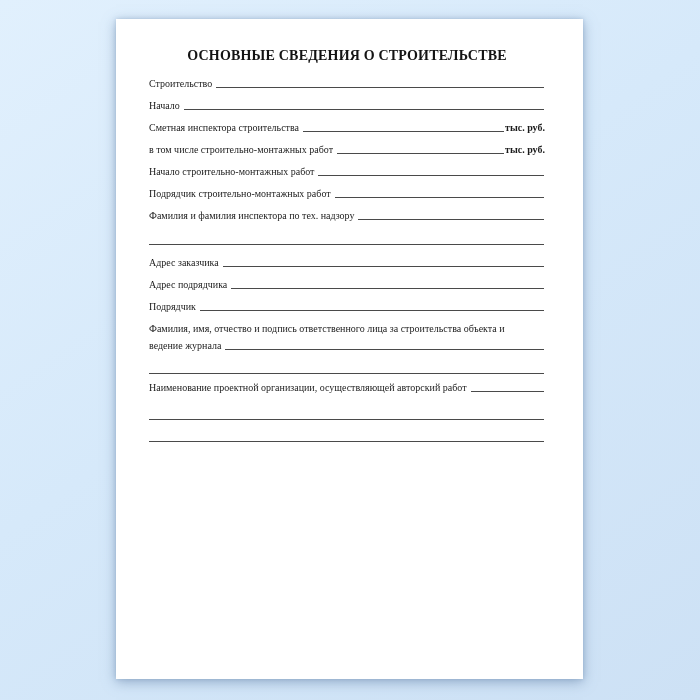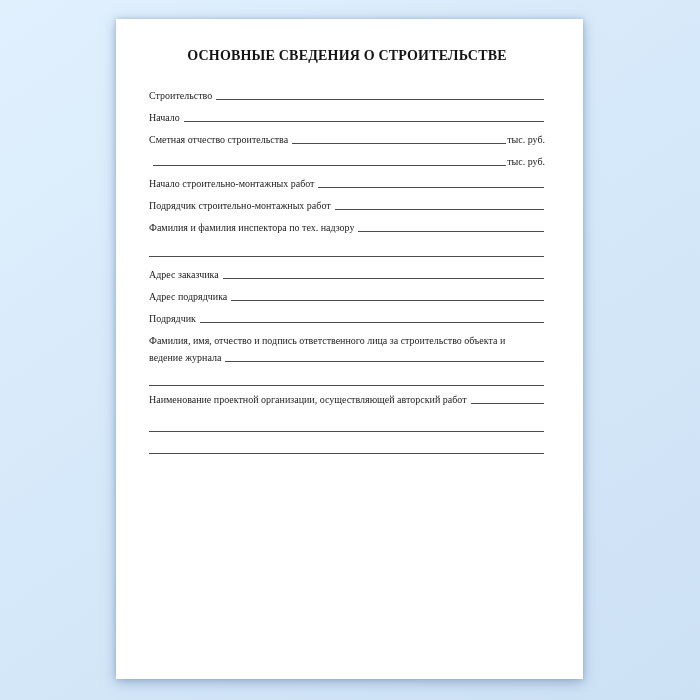--- a/index.html
+++ b/index.html
@@ -29,21 +29,21 @@
     box-sizing: border-box;
     padding: 28px 38px 0 33px;
   }
   .doc-title {
     font-size: 14px;
     font-weight: bold;
     line-height: 18px;
     text-align: center;
     letter-spacing: 0.2px;
     color: #141414;
-    margin: 0 0 16px 0;
+    margin: 0 0 4px 0;
     white-space: nowrap;
   }
   #form-rows {
     color: #1b1b1b;
     font-size: 10px;
   }
   .row {
     display: flex;
     align-items: flex-end;
     height: 22px;
@@ -59,20 +59,21 @@
     margin: 0 1px 3px 4px;
     min-width: 10px;
   }
   .row.line .fill {
     margin-left: 0;
   }
   .row .sfx {
     white-space: pre;
     line-height: 15px;
     margin-left: 0;
+    font-weight: bold;
   }
   .row.h17 { height: 17px; justify-content: flex-end; }
   .row.h18 { height: 18px; }
   .row.h24 { height: 24px; }
   .row.h25 { height: 25px; }
   .row.h28 { height: 28px; }
 </style>
 </head>
 <body>
 
@@ -82,25 +83,26 @@
     <div id="form-rows">
         <div class="row field">
           <span class="lbl">Строительство</span>
           <span class="fill"></span>
         </div>
         <div class="row field">
           <span class="lbl">Начало</span>
           <span class="fill"></span>
         </div>
         <div class="row field">
-          <span class="lbl">Сметная отчество строительства</span>
+          <span class="lbl">Сметная инспектора строительства</span>
           <span class="fill"></span>
           <span class="sfx">тыс. руб.</span>
         </div>
         <div class="row field">
+          <span class="lbl">в том числе строительно-монтажных работ</span>
           <span class="fill"></span>
           <span class="sfx">тыс. руб.</span>
         </div>
         <div class="row field">
           <span class="lbl">Начало строительно-монтажных работ</span>
           <span class="fill"></span>
         </div>
         <div class="row field">
           <span class="lbl">Подрядчик строительно-монтажных работ</span>
           <span class="fill"></span>
@@ -118,21 +120,21 @@
         </div>
         <div class="row field">
           <span class="lbl">Адрес подрядчика</span>
           <span class="fill"></span>
         </div>
         <div class="row field">
           <span class="lbl">Подрядчик</span>
           <span class="fill"></span>
         </div>
         <div class="row text">
-          <span class="lbl">Фамилия, имя, отчество и подпись ответственного лица за строительство объекта и</span>
+          <span class="lbl">Фамилия, имя, отчество и подпись ответственного лица за строительства объекта и</span>
         </div>
         <div class="row field h17">
           <span class="lbl">ведение журнала</span>
           <span class="fill"></span>
         </div>
         <div class="row line h24">
           <span class="fill"></span>
         </div>
         <div class="row field h18">
           <span class="lbl">Наименование проектной организации, осуществляющей авторский работ</span>

